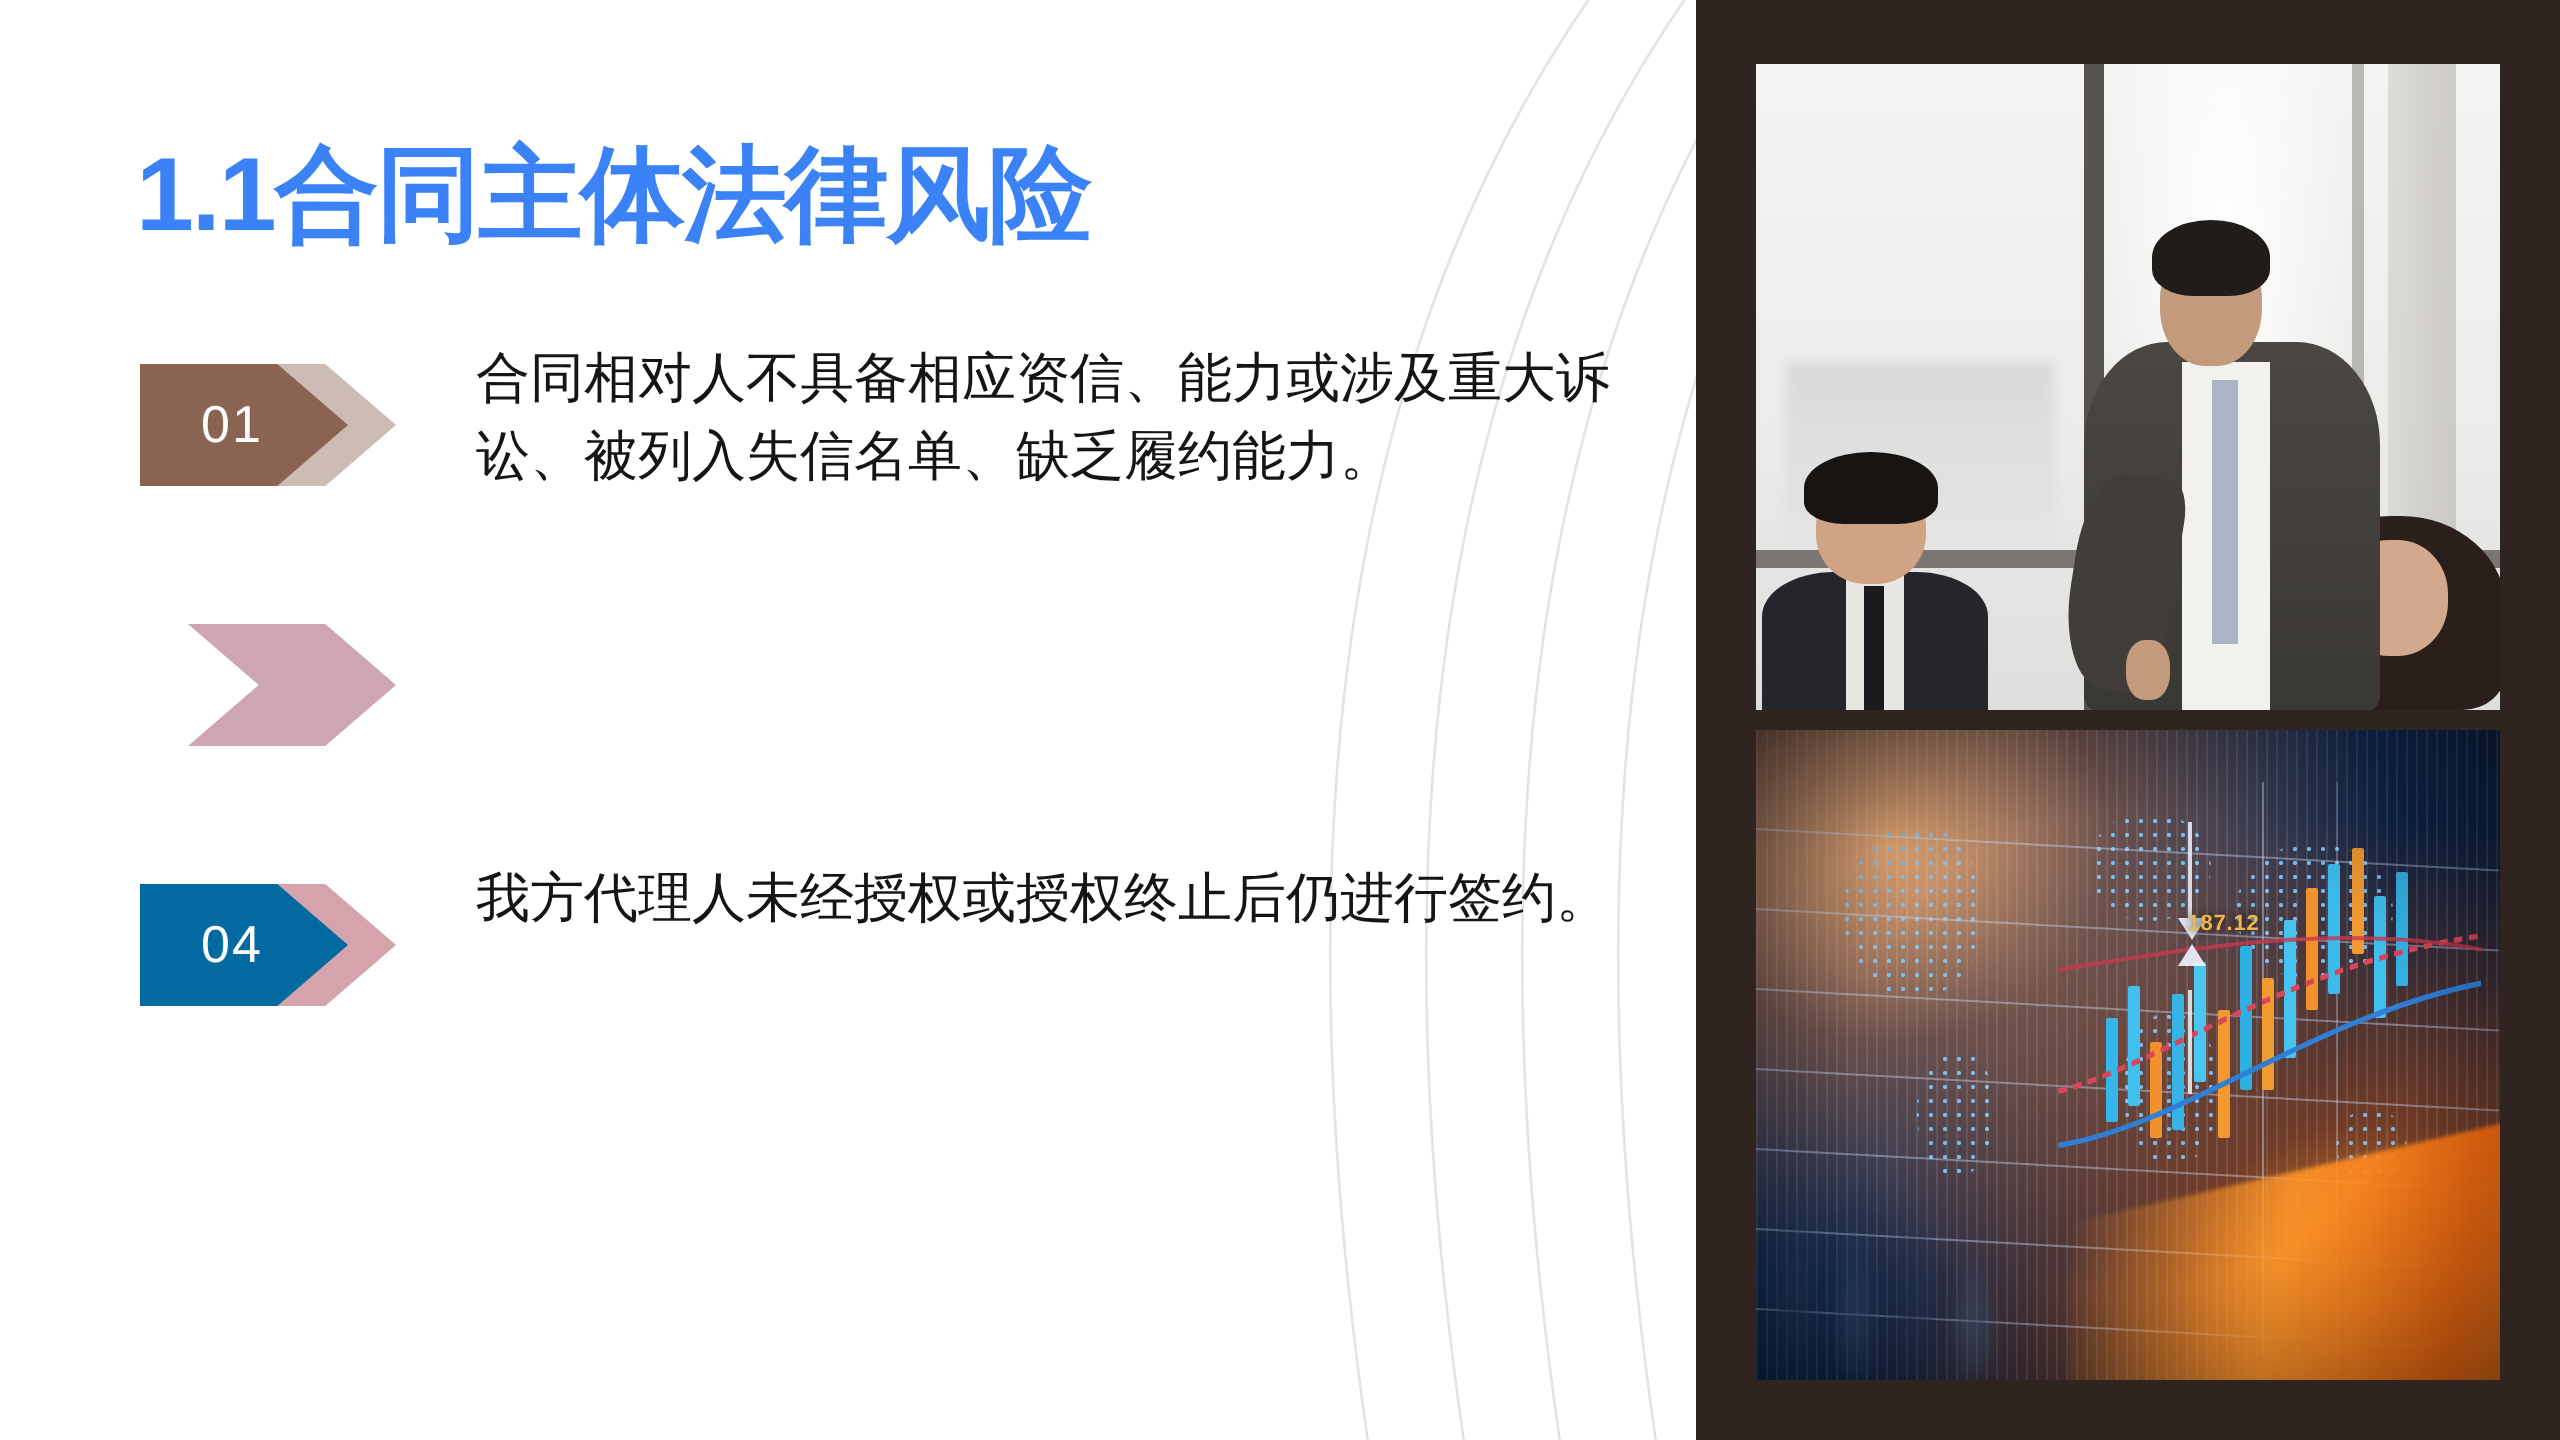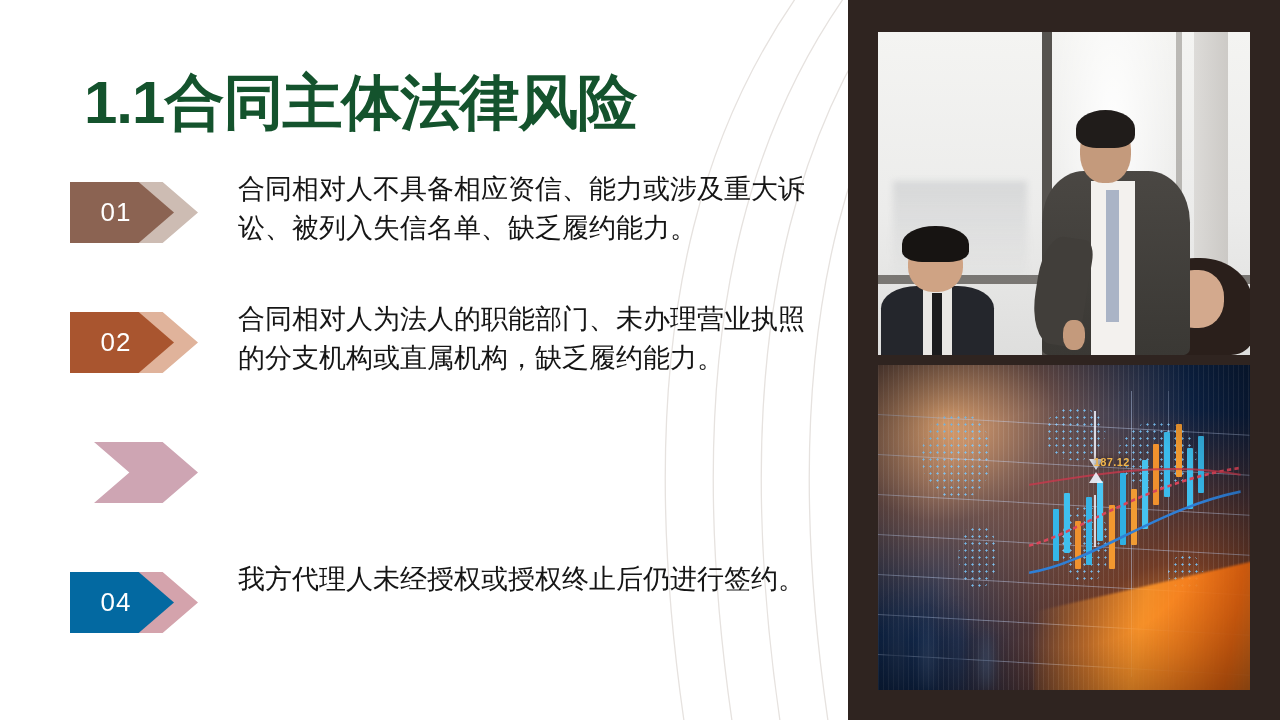--- a/index.html
+++ b/index.html
@@ -19,25 +19,25 @@
   
   .bg-arcs {
     position:absolute; inset:0;
     pointer-events:none;
     z-index:0;
   }
 
   
   .title {
     position:absolute;
-    left:84px; top:63px;
-    font-size:60px;
+    left:68px; top:63px;
+    font-size:52px;
     font-weight:bold;
     letter-spacing:-1px;
-    color:#14532d;
+    color:#3b82f6;
     white-space:nowrap;
     text-shadow:1px 1px 0 rgba(255,255,255,.6);
     z-index:3;
   }
 
   
   .list {
     position:absolute;
     left:0; top:176px;
     width:830px;
@@ -321,29 +321,20 @@
     <div class="row">
       <div class="badge">
         <div class="chev-light" style="background:#CDBCB3"></div>
         <div class="chev-dark" style="background:#8B6352">
           <span class="num">01</span>
         </div>
       </div>
       <div class="row-text">合同相对人不具备相应资信、能力或涉及重大诉讼、被列入失信名单、缺乏履约能力。</div>
     </div>
 
-    <div class="row">
-      <div class="badge">
-        <div class="chev-light" style="background:#E0B39B"></div>
-        <div class="chev-dark" style="background:#A9552F">
-          <span class="num">02</span>
-        </div>
-      </div>
-      <div class="row-text">合同相对人为法人的职能部门、未办理营业执照的分支机构或直属机构，缺乏履约能力。</div>
-    </div>
 
     <div class="row">
       <div class="badge">
         <div class="chev-light" style="background:#CEA5B3"></div>
       </div>
     </div>
 
     <div class="row">
       <div class="badge">
         <div class="chev-light" style="background:#D4A3AC"></div>

